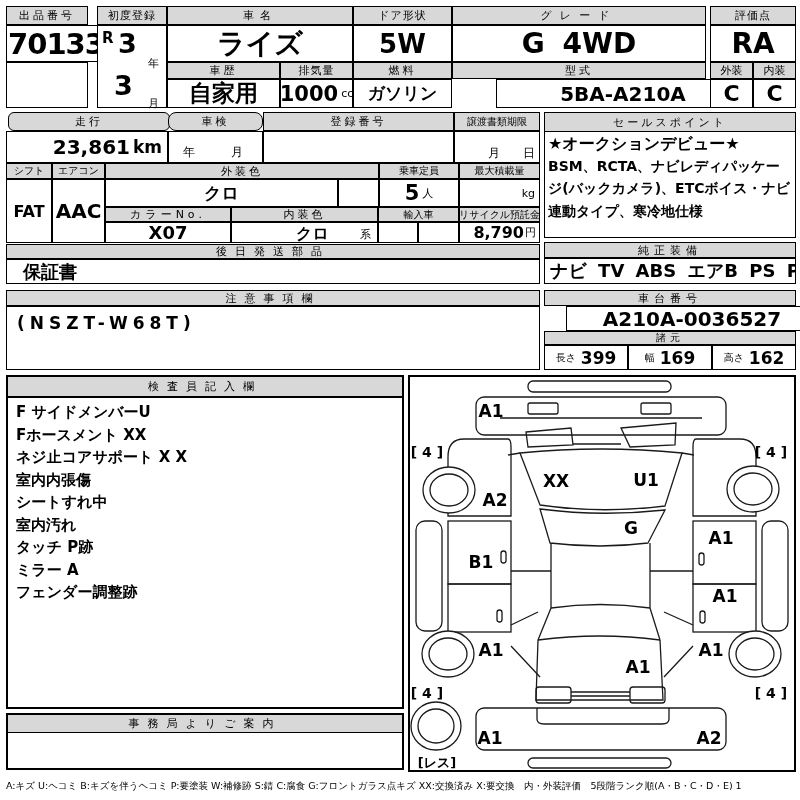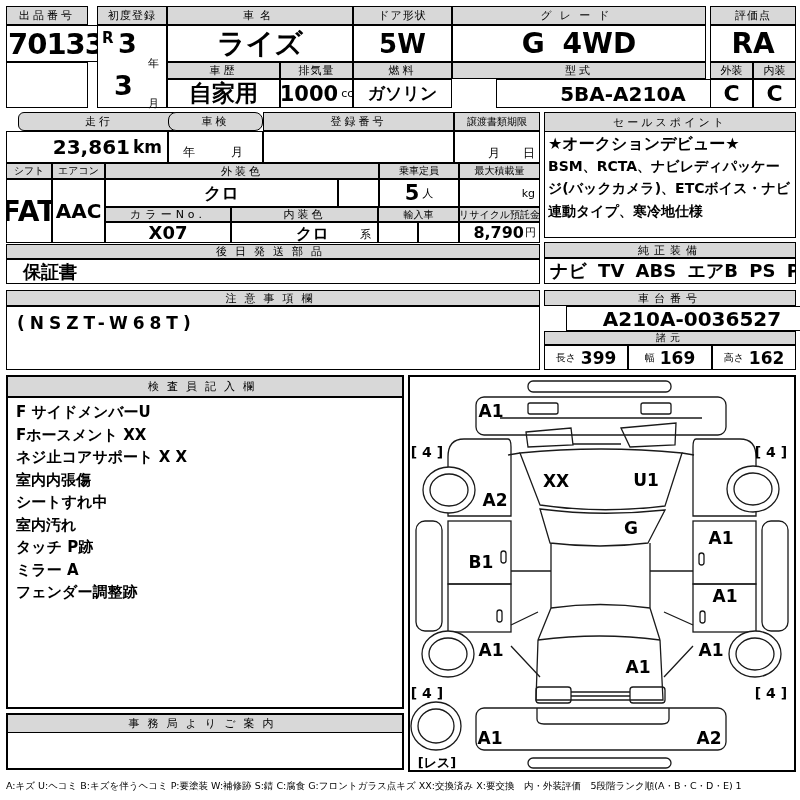--- a/index.html
+++ b/index.html
@@ -59,21 +59,21 @@
   <div class="cell val" style="left:353px;top:79px;width:99px;height:29px;font-size:17px;">ガソリン</div>
 
   <div class="cell hdr" style="left:452px;top:62px;width:254px;height:17px;">型式</div>
   <div class="cell val" style="left:452px;top:79px;width:254px;height:29px;font-size:20px;margin-left:44px;">5BA-A210A</div>
 
   <div class="cell hdr" style="left:710px;top:62px;width:43px;height:17px;letter-spacing:0;">外装</div>
   <div class="cell hdr" style="left:753px;top:62px;width:43px;height:17px;letter-spacing:0;">内装</div>
   <div class="cell val" style="left:710px;top:79px;width:43px;height:29px;font-size:22px;">C</div>
   <div class="cell val" style="left:753px;top:79px;width:43px;height:29px;font-size:22px;">C</div>
 
-  <div class="cell hdr" style="left:18px;top:112px;width:162px;height:19px;border-radius:6px;">走行</div>
+  <div class="cell hdr" style="left:8px;top:112px;width:162px;height:19px;border-radius:6px;">走行</div>
   <div class="cell val right" style="left:6px;top:131px;width:162px;height:32px;font-size:20px;padding-right:5px;">
     <span>23,861</span>
     <span style="font-size:17px;margin-left:3px;">km</span>
   </div>
 
   <div class="cell hdr" style="left:168px;top:112px;width:95px;height:19px;border-radius:8px;">車検</div>
   <div class="cell" style="left:168px;top:131px;width:95px;height:32px;">
     <span style="position:absolute;left:14px;top:12px;font-size:12px;">年</span>
     <span style="position:absolute;left:62px;top:12px;font-size:12px;">月</span>
   </div>
@@ -82,21 +82,21 @@
   <div class="cell" style="left:263px;top:131px;width:191px;height:32px;"></div>
 
   <div class="cell hdr t0" style="left:454px;top:112px;width:86px;height:19px;">譲渡書類期限</div>
   <div class="cell" style="left:454px;top:131px;width:86px;height:32px;">
     <span style="position:absolute;left:33px;top:13px;font-size:12px;">月</span>
     <span style="position:absolute;left:68px;top:13px;font-size:12px;">日</span>
   </div>
 
   <div class="cell hdr t0" style="left:6px;top:163px;width:46px;height:16px;">シフト</div>
   <div class="cell hdr t0" style="left:52px;top:163px;width:53px;height:16px;">エアコン</div>
-  <div class="cell val" style="left:6px;top:179px;width:46px;height:64px;font-size:28px;">FAT</div>
+  <div class="cell val" style="left:6px;top:179px;width:46px;height:64px;font-size:16px;">FAT</div>
   <div class="cell val" style="left:52px;top:179px;width:53px;height:64px;font-size:20px;">AAC</div>
 
   <div class="cell hdr" style="left:105px;top:163px;width:274px;height:16px;">外装色</div>
   <div class="cell val" style="left:105px;top:179px;width:233px;height:28px;font-size:17px;">クロ</div>
   <div class="cell" style="left:338px;top:179px;width:41px;height:28px;"></div>
 
   <div class="cell hdr t0" style="left:379px;top:163px;width:80px;height:16px;">乗車定員</div>
   <div class="cell val" style="left:379px;top:179px;width:80px;height:28px;font-size:21px;">
     <span>5</span>
     <span class="unit">人</span>

